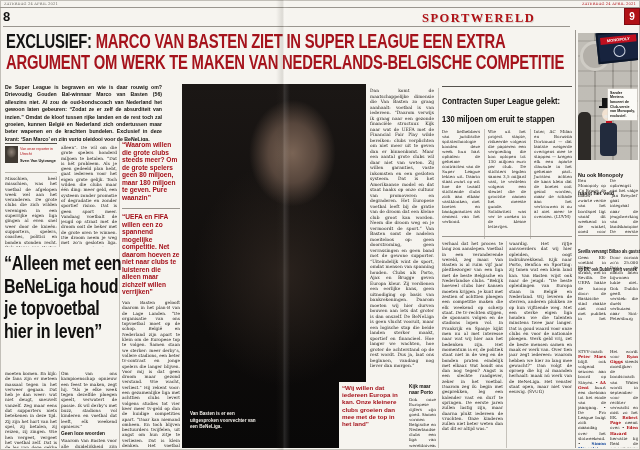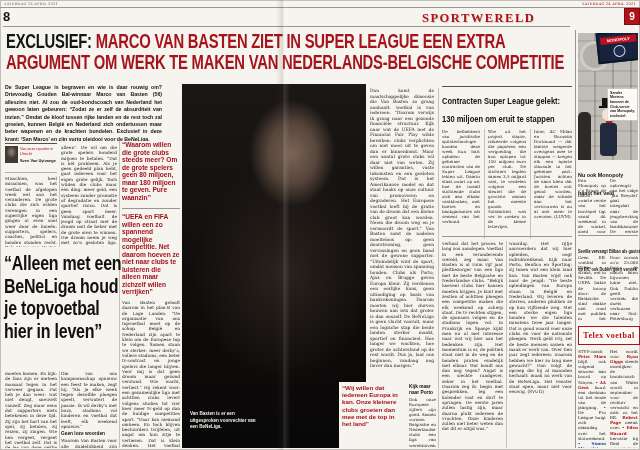--- a/index.html
+++ b/index.html
@@ -160,20 +160,17 @@
   <div class="abs bodytxt" style="left:610px;top:178px;width:28px;height:55px;font-size:4.1px;line-height:5.1px;">De opbrengst van het vakje ‘Jan Breydel’ gaat integraal naar de jeugdwerking van de landskampioen. De eerste druk is bijna uitverkocht. (DJP)</div>
 
   <div class="abs hr" style="left:578px;top:235px;width:60px;"></div>
   <div class="abs" style="left:578px;top:239px;width:62px;">
     <div class="railhead2">Sevilla vervangt Bilbao als gaststad</div><br>
     <div class="railhead2">op EK, ook Dublin geeft verstek</div>
   </div>
   <div class="abs bodytxt" style="left:578px;top:255px;width:28px;height:66px;font-size:4.1px;line-height:5.1px;">Geen EK-voetbal in Bilbao straks, wel in Sevilla. De UEFA hakte de knoop door: de Baskische stad raakte niet rond met publiek in het stadion.</div>
   <div class="abs bodytxt" style="left:610px;top:255px;width:28px;height:66px;font-size:4.1px;line-height:5.1px;">Door corona zo’n 25.000 fans de match laten bijwonen lukte niet. Ook Dublin geeft verstek: die duels verhuizen naar Sint-Petersburg en Londen. (VDVJ)</div>
 
-  <div class="abs telexbox" style="left:578px;top:326px;width:60px;height:17px;">
-    <span>Telex voetbal</span>
-  </div>
   <div class="abs bodytxt" style="left:578px;top:349px;width:28px;height:99px;font-size:4.1px;line-height:5.1px;"><span>STVV-coach </span><span class="hl-red">Peter Maes</span><span> blijft ook volgend seizoen aan boord op Stayen. • </span><span class="hl-red">AA Gent</span><span> huurt een doelman tot het einde van de jaargang. • De Pro League buigt zich maandag over het slotweekend. • </span><span class="hl-blue">Simon Mignolet</span></div>
   <div class="abs bodytxt" style="left:610px;top:349px;width:28px;height:99px;font-size:4.1px;line-height:5.1px;"><span>Het wordt voor </span><span class="hl-red">Ryan Giggs</span><span> steeds moeilijker: de bondscoach van Wales wordt in september voor de rechter verwacht en mist zo het EK. </span><span class="hl-red">Robert Page</span><span> neemt over. • </span><span class="hl-red">Eden Hazard</span><span> hervatte bij Real de groepstraining. (VDVJ)</span></div>
 
   <div class="abs fold" style="left:276px;top:0;width:14px;height:450px;"></div>
 </div>
 
 </body></html>

